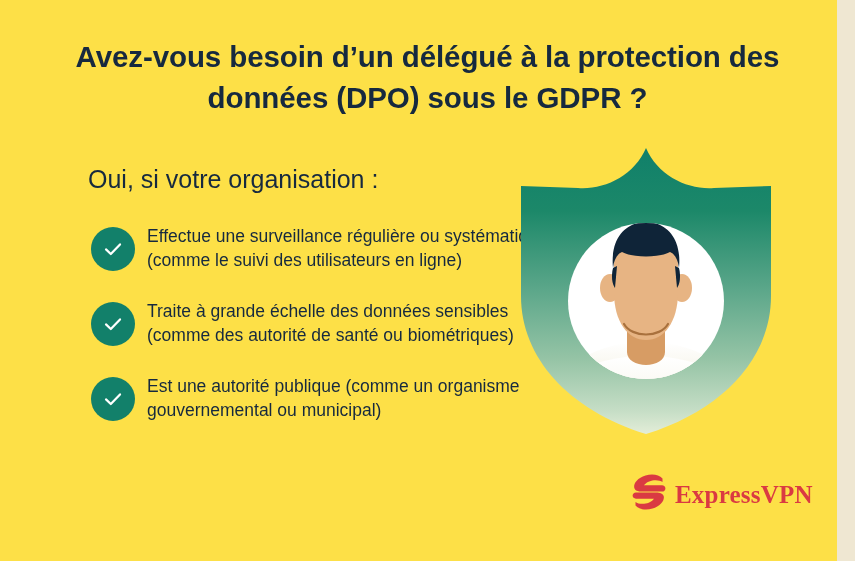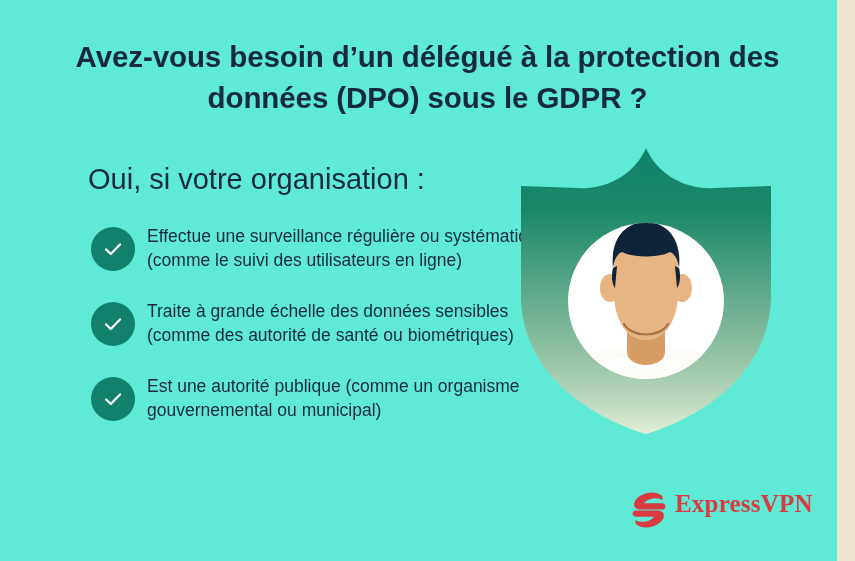--- a/index.html
+++ b/index.html
@@ -12,21 +12,21 @@
     background: #EFE7D2;
     font-family: "Liberation Sans", sans-serif;
     overflow: hidden;
     position: relative;
   }
 
   .infographic {
     position: relative;
     width: 837px;
     height: 561px;
-    background: #5eead4;
+    background: #fde047;
   }
 
   
   .title {
     position: absolute;
     left: 60px;
     top: 36px;
     width: 735px;
     text-align: center;
     font-size: 29.5px;
@@ -34,21 +34,21 @@
     font-weight: 700;
     color: #16293F;
     letter-spacing: -0.1px;
   }
 
   
   .subtitle {
     position: absolute;
     left: 88px;
     top: 162px;
-    font-size: 29px;
+    font-size: 25px;
     line-height: 34px;
     font-weight: 400;
     color: #16293F;
   }
 
   
   .checklist {
     position: absolute;
     left: 91px;
     top: 224px;
@@ -93,22 +93,23 @@
     height: 290px;
   }
   .shield-wrap svg {
     display: block;
   }
 
   
   .logo {
     position: absolute;
     left: 632px;
-    top: 491px;
+    top: 473px;
     display: flex;
+    align-items: center;
   }
   .logo-mark {
     flex: 0 0 auto;
     display: block;
   }
   .logo-word {
     margin-left: 9px;
     font-family: "Liberation Serif", serif;
     font-size: 25px;
     font-weight: 700;

